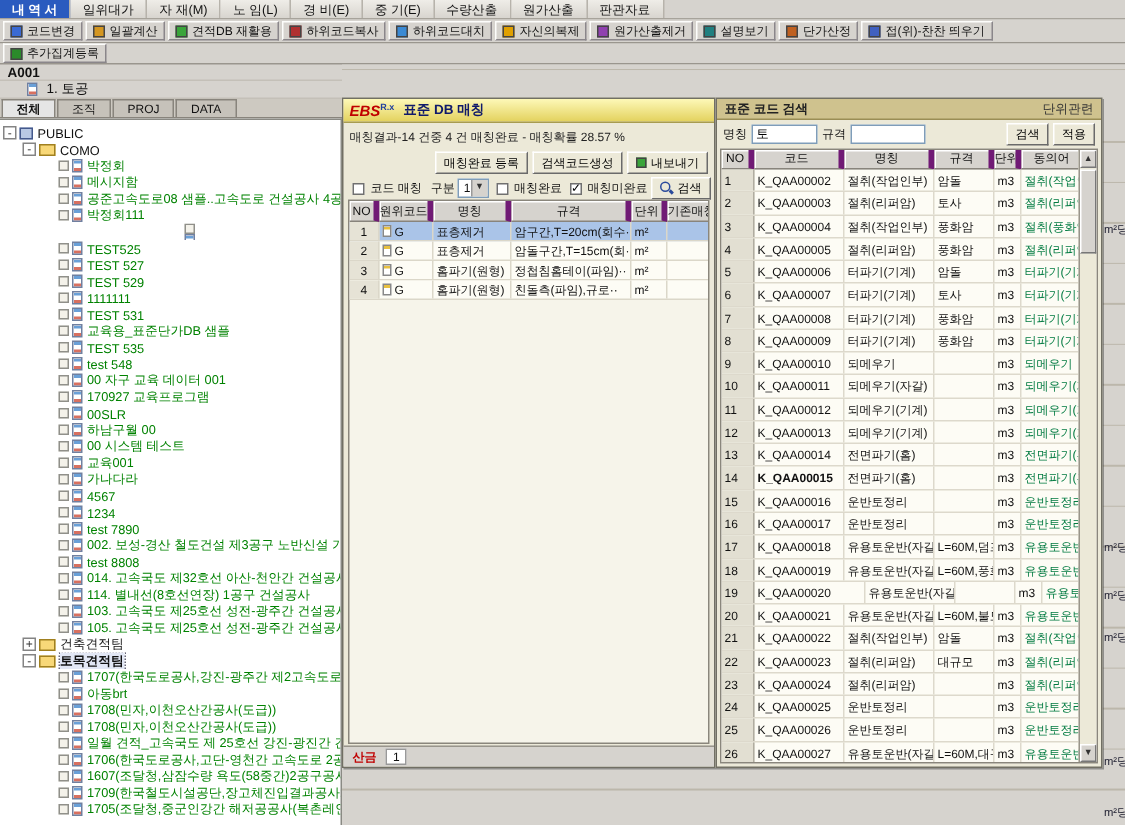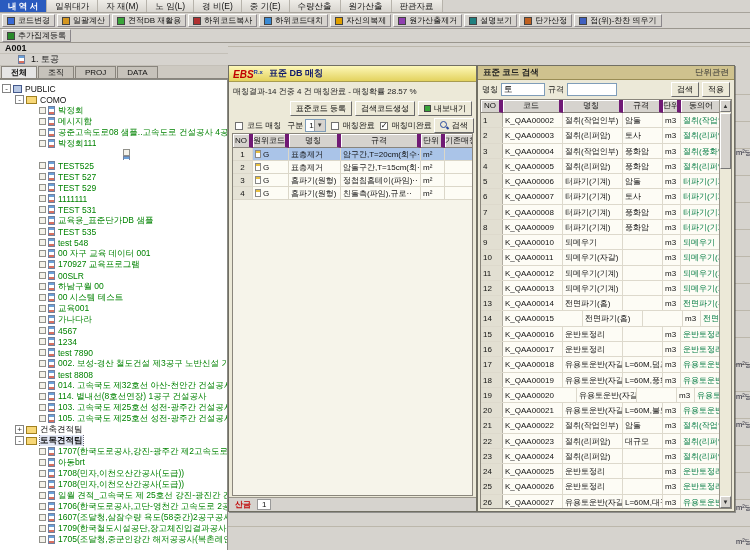--- a/index.html
+++ b/index.html
@@ -427,21 +427,21 @@
   </div>
 
 <div class="dlg" id="dlg-match">
   <div class="dlg-title">
     <span class="logo"><span>EBS</span><sup>R.x</sup></span>
     <span class="t">표준 DB 매칭</span>
   </div>
   <div class="result-line">매칭결과-14 건중 4 건 매칭완료 - 매칭확률 28.57 %</div>
   <div class="btn-row">
     <button class="btn">
-        <span>표준코드 등록</span>
+        <span>매칭완료 등록</span>
       </button>
     <button class="btn">
         <span>검색코드생성</span>
       </button>
     <button class="btn">
         <span class="mini-ico export"></span>
         <span>내보내기</span>
       </button>
   </div>
   <div class="filter-row">
@@ -650,21 +650,21 @@
           <div class="crow">
             <div class="ccell no" style="width: 22px;">13</div>
             <div class="ccell" style="width: 60px;">K_QAA00014</div>
             <div class="ccell" style="width: 60px;">전면파기(홈)</div>
             <div class="ccell" style="width: 40px;"></div>
             <div class="ccell" style="width: 18px;">m3</div>
             <div class="ccell syn" style="width: 44px;">전면파기(홈)</div>
           </div>
           <div class="crow">
             <div class="ccell no" style="width: 22px;">14</div>
-            <div class="ccell" style="width: 80px;">K_QAA00015</div>
+            <div class="ccell" style="width: 60px; font-weight: bold;">K_QAA00015</div>
             <div class="ccell" style="width: 60px;">전면파기(홈)</div>
             <div class="ccell" style="width: 40px;"></div>
             <div class="ccell" style="width: 18px;">m3</div>
             <div class="ccell syn" style="width: 44px;">전면파기(홈)</div>
           </div>
           <div class="crow">
             <div class="ccell no" style="width: 22px;">15</div>
             <div class="ccell" style="width: 60px;">K_QAA00016</div>
             <div class="ccell" style="width: 60px;">운반토정리</div>
             <div class="ccell" style="width: 40px;"></div>

